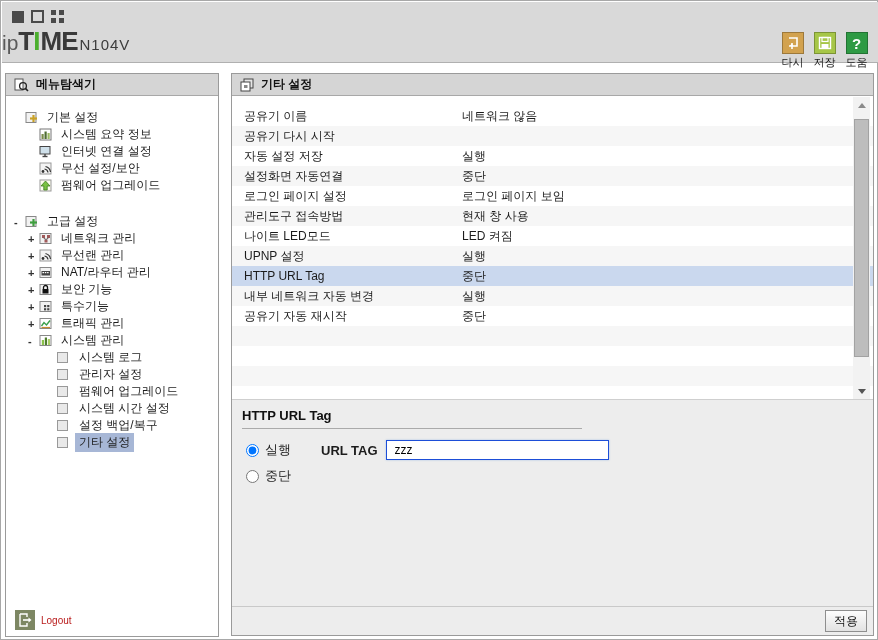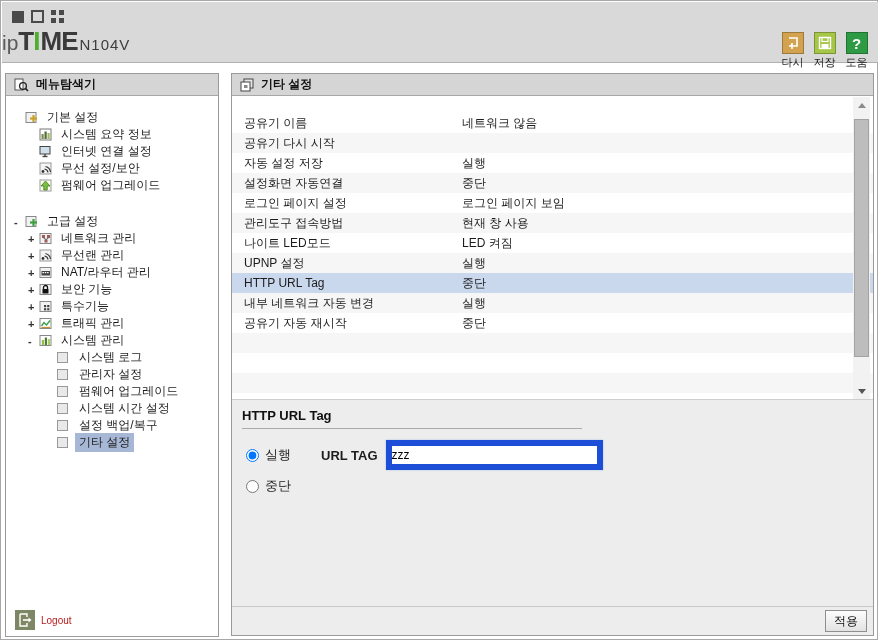--- a/index.html
+++ b/index.html
@@ -51,21 +51,21 @@
   .tree-marker{width:11px;font-size:11px;font-weight:bold;color:#333;text-align:left;}
   .tree-icon{width:14px;height:13px;margin-right:4px;display:inline-flex;align-items:center;}
   .tree-icon svg{display:block;}
   .tree-label{padding:1px 4px;white-space:nowrap;}
   .tree-label.selected{background:#a7b7d6;}
   .logout{position:absolute;left:9px;bottom:6px;display:flex;align-items:center;gap:6px;cursor:pointer;}
   .logout-icon{width:20px;height:20px;background:#7d8763;display:flex;align-items:center;justify-content:center;}
   .logout-label{font-size:10px;color:#b91c1c;}
 
   
-  .settings-table{position:absolute;top:39px;left:0;right:0;height:302px;overflow:hidden;}
+  .settings-table{position:absolute;top:32px;left:0;right:0;height:302px;overflow:hidden;}
   .srow{height:20px;line-height:20px;font-size:12px;color:#1c1c1c;display:flex;cursor:pointer;}
   .srow.alt{background:#f6f6f6;}
   .srow.sel{background:#cad8ee;}
   .srow .c1{width:230px;padding-left:12px;box-sizing:border-box;white-space:nowrap;}
   .srow .c2{flex:1;white-space:nowrap;}
 
   
   .scrollbar{position:absolute;top:23px;right:3px;width:17px;height:302px;background:#f2f2f2;}
   .sb-btn{position:absolute;left:0;width:17px;height:16px;display:flex;align-items:center;justify-content:center;cursor:pointer;}
   .sb-up{top:0;}
@@ -75,22 +75,22 @@
   .sb-thumb{position:absolute;left:1px;right:1px;top:22px;height:238px;background:#bdbdbd;border:1px solid #a2a2a2;box-sizing:border-box;cursor:grab;}
 
   
   .form-section{position:absolute;left:0;right:0;top:325px;height:208px;
     background:#ededed;border-top:1px solid #cfcfcf;padding:8px 10px;box-sizing:border-box;}
   .form-title{font-size:13px;font-weight:bold;color:#111;padding-bottom:5px;
     border-bottom:1px solid #aaa;width:340px;}
   .radio-row{display:flex;align-items:center;margin-top:11px;font-size:13px;color:#1c1c1c;}
   .radio-row input[type=radio]{margin:0 6px 0 4px;width:13px;height:13px;}
   .urltag-label{margin-left:30px;margin-right:8px;font-weight:bold;}
-  .urltag-input{width:205px;height:16px;border:6px solid #1d4ed8;box-shadow:0 0 2px #a9c0e2;
-    font-size:12px;padding:1px 0;font-family:"Liberation Sans",sans-serif;}
+  .urltag-input{width:205px;height:16px;border:1px solid #1d4ed8;box-shadow:0 0 2px #a9c0e2;
+    font-size:12px;padding:1px 8px;font-family:"Liberation Sans",sans-serif;}
   .radio-row.second{margin-top:7px;}
 
   
   .bottom-bar{position:absolute;left:0;right:0;bottom:0;height:28px;background:#ededed;border-top:1px solid #c9c9c9;}
   .apply-btn{position:absolute;right:6px;bottom:3px;width:42px;height:22px;
     font-size:12px;color:#111;background:linear-gradient(#fdfdfd,#e2e2e2);
     border:1px solid #8e8e8e;cursor:pointer;font-family:"Liberation Sans",sans-serif;}
 </style>
 </head>
 <body>

